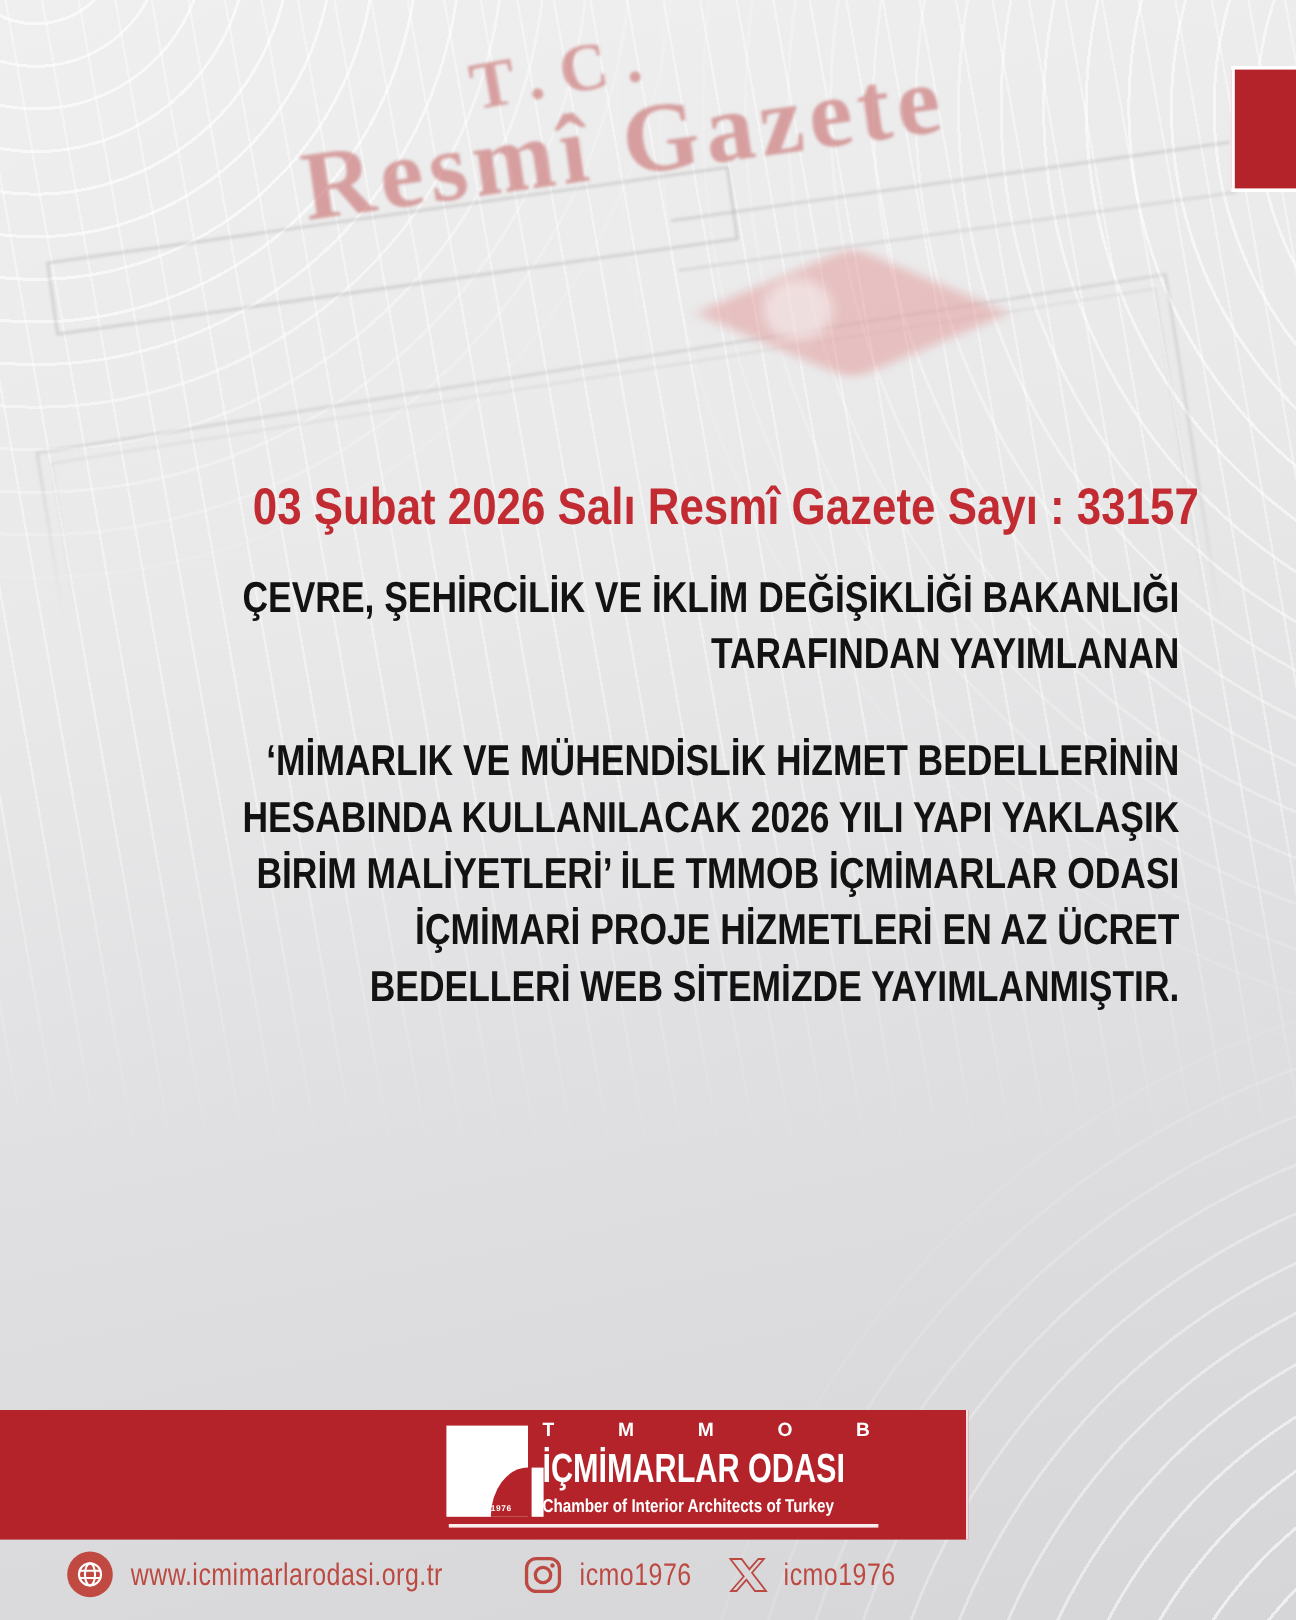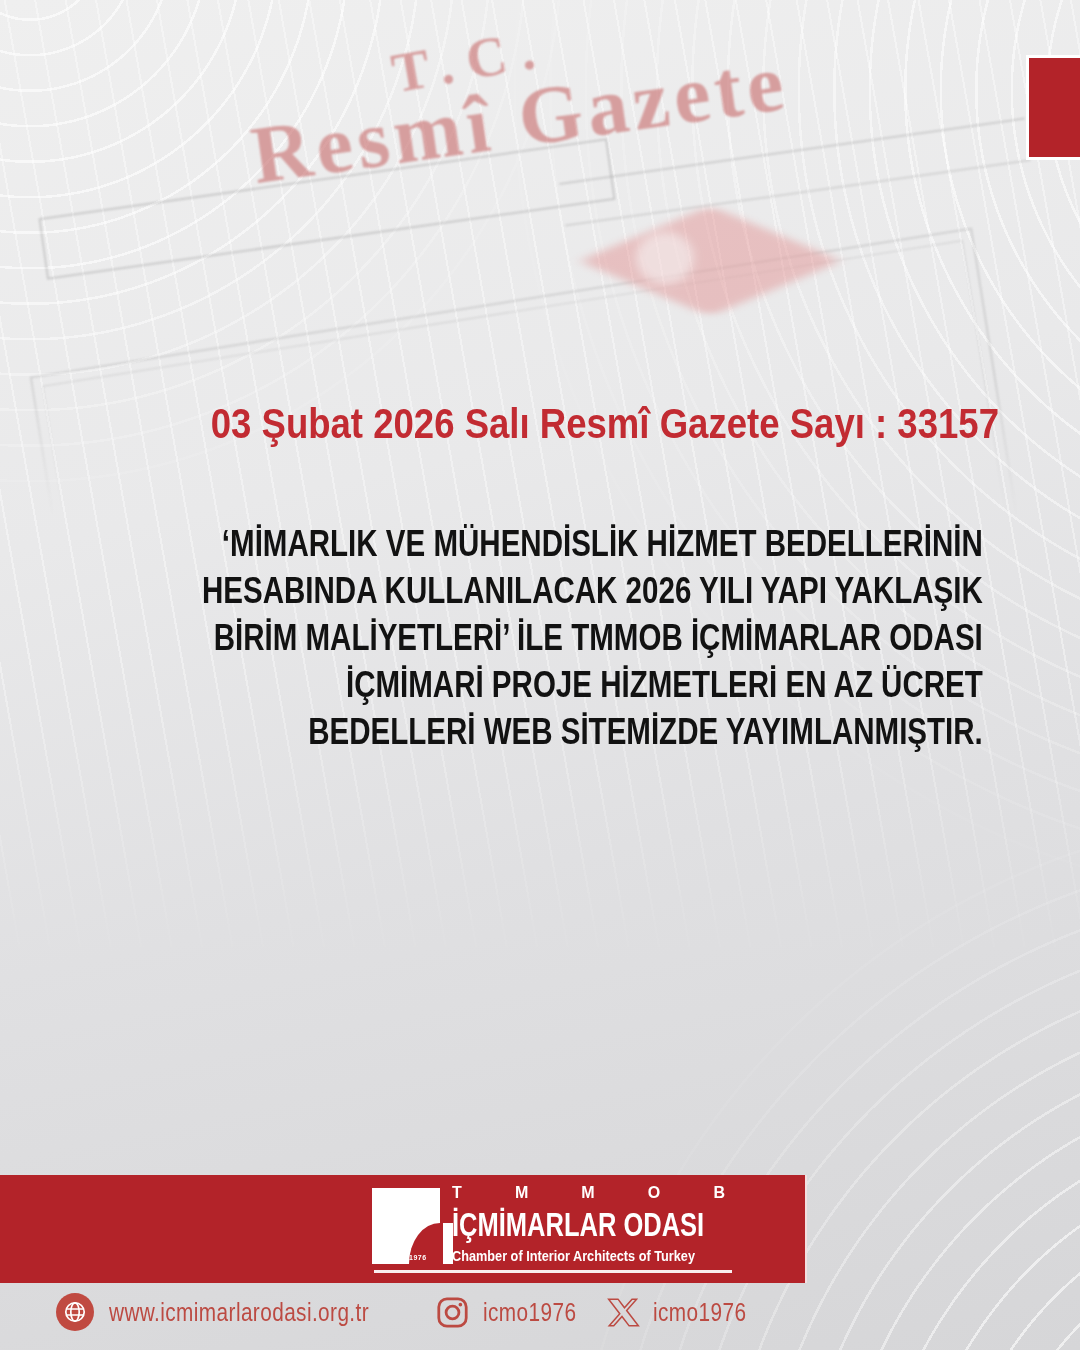--- a/index.html
+++ b/index.html
@@ -57,21 +57,21 @@
   .content{position:absolute;left:0;top:398px;width:1080px;text-align:right;}
   .headline{
     margin:0;font-size:43px;font-weight:bold;color:#c22b32;line-height:50px;
     transform:scaleX(.85);white-space:nowrap;
   }
   .sub{margin-top:26px;}
   .txtline{
     font-size:36px;font-weight:bold;color:#121212;line-height:47px;
     transform:scaleX(.82);white-space:nowrap;
   }
-  .bodyblock{margin-top:72px;}
+  .bodyblock{margin-top:42px;}
   
   .banner{position:absolute;left:0;top:1175px;width:805px;height:108px;background:#b32329;border-right:2px solid rgba(255,255,255,.85);}
   .logo-square{position:absolute;left:372px;top:13px;width:68px;height:76px;background:#fff;}
   .logo-quarter{position:absolute;right:0;bottom:0;width:31px;height:41px;background:#b32329;border-top-left-radius:100% 100%;}
   .logo-year{position:absolute;left:37px;bottom:3px;font-size:7px;font-weight:bold;color:#fff;letter-spacing:.5px;}
   .logo-bar{position:absolute;left:443px;top:48px;width:10px;height:41px;background:#fff;}
   .banner-text{position:absolute;left:452px;top:10px;width:276px;color:#fff;}
   .tmmob-row{display:flex;justify-content:space-between;width:273px;font-size:16px;font-weight:bold;line-height:16px;}
   .org-tr{margin-top:5px;font-size:34px;font-weight:bold;line-height:37px;white-space:nowrap;transform:scaleX(.75);transform-origin:left center;}
   .org-en{margin-top:3px;font-size:15.5px;font-weight:bold;line-height:19px;white-space:nowrap;transform:scaleX(.82);transform-origin:left center;}
@@ -104,20 +104,24 @@
     <div class="wm-diamond"></div>
     <div class="wm-crescent"></div>
     <div class="wm-text wm-tc">T.C.</div>
     <div class="wm-text wm-title">Resmî Gazete</div>
   </div>
 
   <div class="red-tab"></div>
 
   <main class="content">
     <h1 class="headline">03 Şubat 2026 Salı Resmî Gazete Sayı : 33157</h1>
+    <div class="sub">
+      <div class="txtline">ÇEVRE, ŞEHİRCİLİK VE İKLİM DEĞİŞİKLİĞİ BAKANLIĞI</div>
+      <div class="txtline">TARAFINDAN YAYIMLANAN</div>
+    </div>
     <div class="bodyblock">
       <div class="txtline">‘MİMARLIK VE MÜHENDİSLİK HİZMET BEDELLERİNİN</div>
       <div class="txtline">HESABINDA KULLANILACAK 2026 YILI YAPI YAKLAŞIK</div>
       <div class="txtline">BİRİM MALİYETLERİ’ İLE TMMOB İÇMİMARLAR ODASI</div>
       <div class="txtline">İÇMİMARİ PROJE HİZMETLERİ EN AZ ÜCRET</div>
       <div class="txtline">BEDELLERİ WEB SİTEMİZDE YAYIMLANMIŞTIR.</div>
     </div>
   </main>
 
   <div class="banner">

